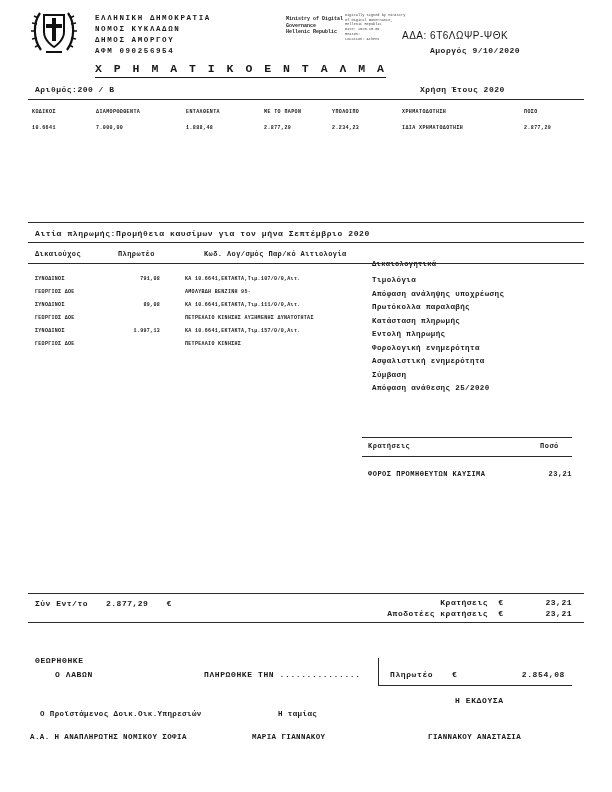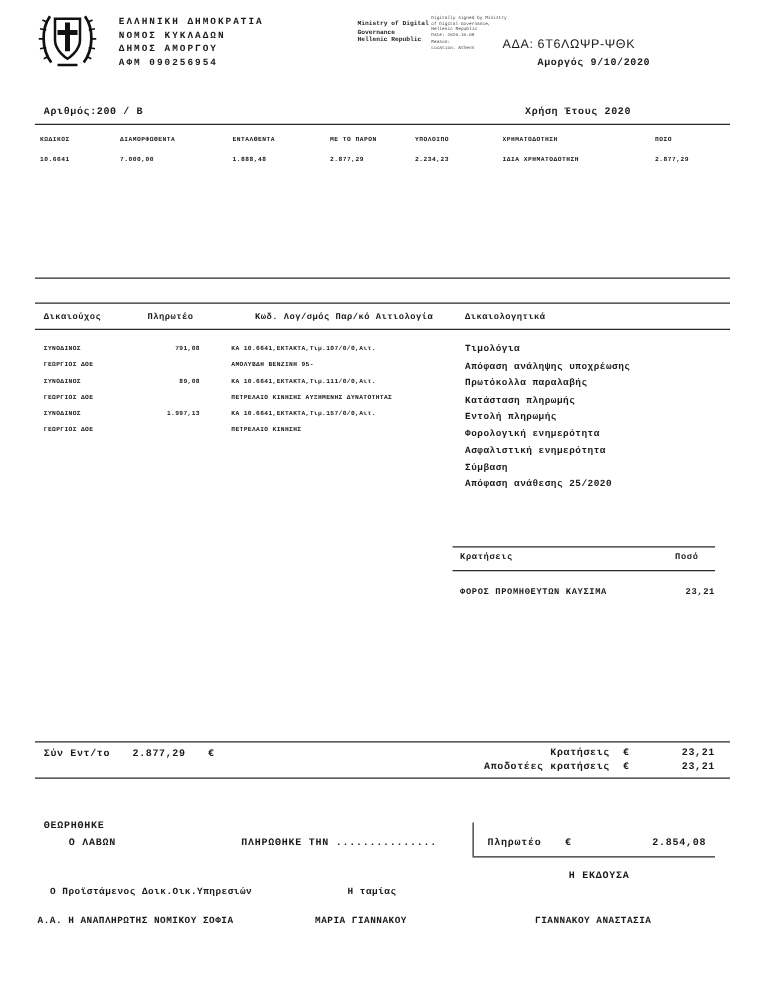--- a/index.html
+++ b/index.html
@@ -89,20 +89,21 @@
     <div class="sig-line">Hellenic Republic</div>
     <div class="sig-line">Date: 2020.10.09</div>
     <div class="sig-line">Reason:</div>
     <div class="sig-line">Location: Athens</div>
   </div>
 
   <div class="abs ada" style="left:402px;top:6px;margin-top:24px;">ΑΔΑ: 6Τ6ΛΩΨΡ-ΨΘΚ</div>
 
   <div class="abs meta" style="left:430px;top:46px;">Αμοργός  9/10/2020</div>
 
+  <div class="abs title" style="left:95px;top:62px;">Χ Ρ Η Μ Α Τ Ι Κ Ο   Ε Ν Τ Α Λ Μ Α</div>
 
   <div class="abs meta" style="left:35px;top:85px;">Αριθμός:200  / Β</div>
   <div class="abs meta" style="left:420px;top:85px;">Χρήση Έτους  2020</div>
 
   <div class="hline" style="left:28px;top:99px;width:556px;"></div>
 
   <div class="budget-row" style="top:109px;">
     <span class="bc0">ΚΩΔΙΚΟΣ</span>
     <span class="bc1">ΔΙΑΜΟΡΦΩΘΕΝΤΑ</span>
     <span class="bc2">ΕΝΤΑΛΘΕΝΤΑ</span>
@@ -115,26 +116,27 @@
     <span class="bc0">10.6641</span>
     <span class="bc1">7.000,00</span>
     <span class="bc2">1.888,48</span>
     <span class="bc3">2.877,29</span>
     <span class="bc4">2.234,23</span>
     <span class="bc5">ΙΔΙΑ ΧΡΗΜΑΤΟΔΟΤΗΣΗ</span>
     <span class="bc6">2.877,29</span>
   </div>
 
   <div class="hline" style="left:28px;top:222px;width:556px;"></div>
+  <div class="abs sec" style="left:35px;top:229px;">Αιτία πληρωμής:Προμήθεια καυσίμων για τον μήνα Σεπτέμβριο 2020</div>
   <div class="hline" style="left:28px;top:242px;width:556px;"></div>
 
   <div class="abs dt-head" style="left:35px;top:250px;">Δικαιούχος</div>
   <div class="abs dt-head" style="left:118px;top:250px;">Πληρωτέο</div>
   <div class="abs dt-head" style="left:185px;top:250px;padding-left:19px;">Κωδ. Λογ/σμός Παρ/κό Αιτιολογία</div>
-  <div class="abs dt-head" style="left:372px;top:250px;text-align:right;">Δικαιολογητικά</div>
+  <div class="abs dt-head" style="left:372px;top:260px;text-align:right;">Δικαιολογητικά</div>
   <div class="hline" style="left:28px;top:263px;width:556px;"></div>
 
   <div class="abs" style="left:35px;top:276px;width:330px;">
     <div class="entry-line">
       <span class="ec1">ΣΥΝΟΔΙΝΟΣ</span>
       <span class="ec2">791,08</span>
       <span class="ec3">ΚΑ 10.6641,ΕΚΤΑΚΤΑ,Τιμ.107/0/0,Αιτ.</span>
     </div>
     <div class="entry-line">
       <span class="ec1">ΓΕΩΡΓΙΟΣ ΔΟΕ</span>
@@ -196,21 +198,21 @@
   <div class="tot-right tot" style="top:609px;justify-content:flex-end;">
     <span class="lab">Αποδοτέες κρατήσεις</span>
     <span class="eur">€</span>
     <span class="amt">23,21</span>
   </div>
   <div class="hline" style="left:28px;top:622px;width:556px;"></div>
 
   <div class="abs sec" style="left:35px;top:656px;">ΘΕΩΡΗΘΗΚΕ</div>
 
   <div class="abs sec" style="left:55px;top:670px;">Ο  ΛΑΒΩΝ</div>
-  <div class="abs sec" style="left:193px;top:670px;">ΠΛΗΡΩΘΗΚΕ ΤΗΝ ...............</div>
+  <div class="abs sec" style="left:204px;top:670px;">ΠΛΗΡΩΘΗΚΕ ΤΗΝ ...............</div>
 
   <div class="vline" style="left:378px;top:658px;height:27px;"></div>
   <div class="abs sec" style="left:390px;top:670px;">Πληρωτέο</div>
   <div class="abs sec" style="left:452px;top:670px;">€</div>
   <div class="abs sec" style="left:500px;top:670px;width:65px;text-align:right;">2.854,08</div>
   <div class="hline" style="left:378px;top:685px;width:194px;"></div>
 
   <div class="abs sec" style="left:455px;top:696px;">Η ΕΚΔΟΥΣΑ</div>
   <div class="abs foot" style="left:40px;top:710px;">Ο Προϊστάμενος Δοικ.Οικ.Υπηρεσιών</div>
   <div class="abs foot" style="left:278px;top:710px;">Η ταμίας</div>

